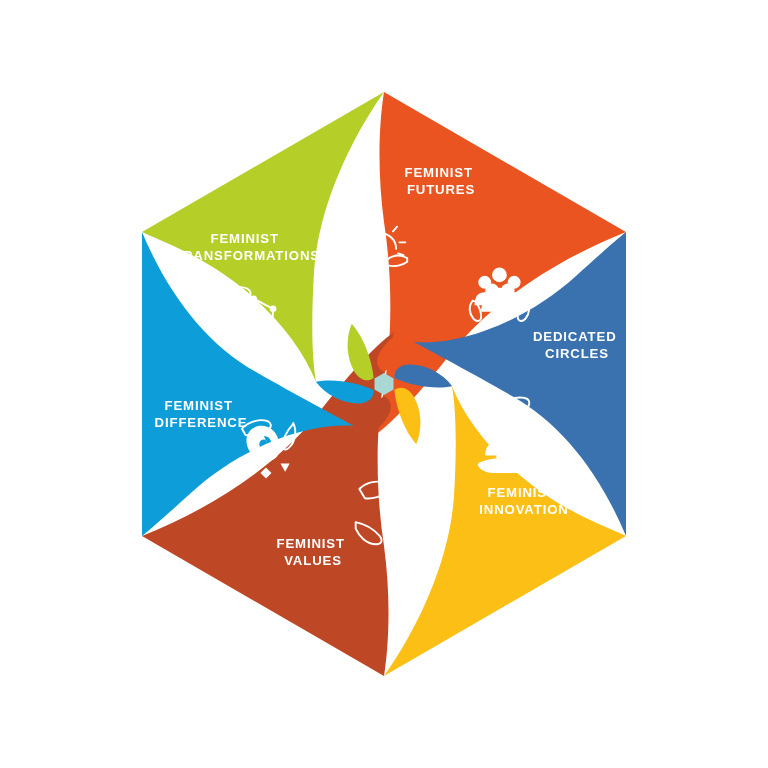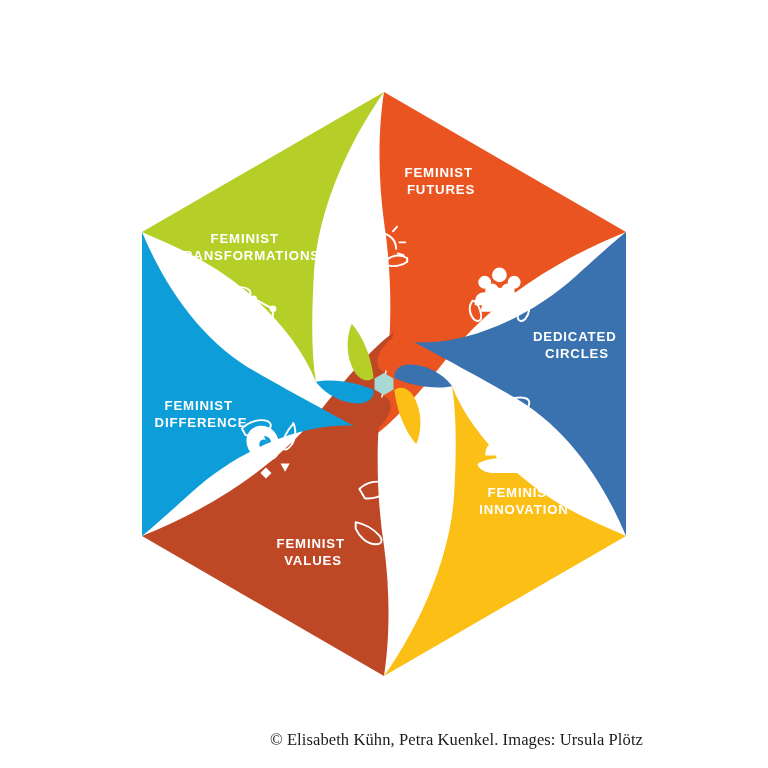--- a/index.html
+++ b/index.html
@@ -257,15 +257,14 @@
         <path fill="#BE4726" d="M0,-12 C14,-22 30,-40 36,-58 C20,-56 4,-46 -4,-32 C-9,-23 -7,-15 0,-12 Z"></path>
       </g>
       <g transform="rotate(240)">
         <path fill="#0D9DD9" d="M0,-12 C14,-22 30,-40 36,-58 C20,-56 4,-46 -4,-32 C-9,-23 -7,-15 0,-12 Z"></path>
       </g>
       <path fill="#A9D9D4" d="M 0,-11 L 9.5,-5.5 L 9.5,5.5 L 0,11 L -9.5,5.5 L -9.5,-5.5 Z"></path>
     </g>
 
   </svg>
 
-  <div class="credit">© Elisabeth Kühn, Petra Kuenkel. Images: Ursula Plötz</div>
 
 </div>
 
 </body></html>

